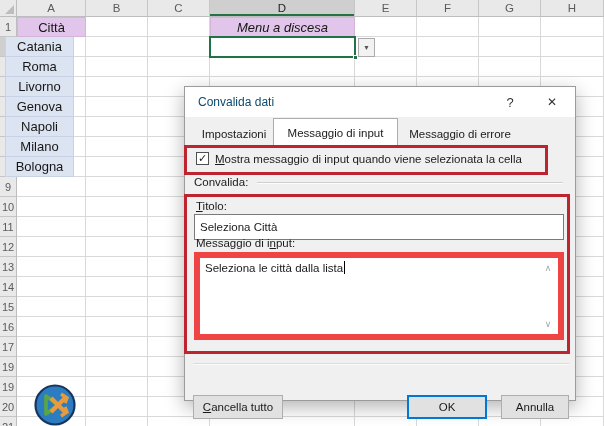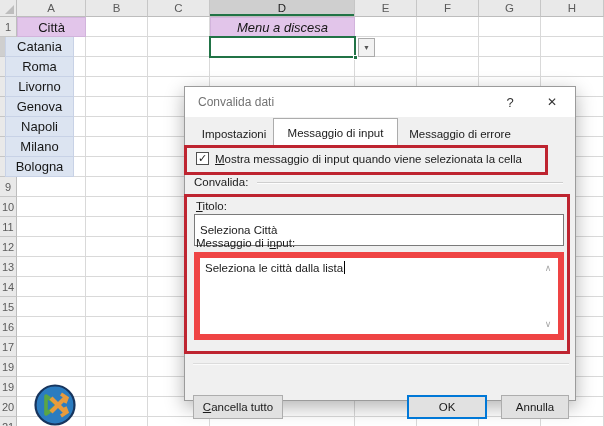--- a/index.html
+++ b/index.html
@@ -55,21 +55,21 @@
   .dd-btn { position:absolute; left:358px; top:38px; width:17px; height:19px;
     background:#F2F2F2; border:1px solid #ABABAB; display:flex; align-items:center;
     justify-content:center; font-size:7px; color:#555; }
   
   .logo { position:absolute; left:34px; top:384px; width:42px; height:42px; }
   
   .dialog { position:absolute; left:184px; top:86px; width:392px; height:315px;
     background:#F0F0F0; border:1px solid #9B9B9B; box-shadow:0 6px 18px rgba(0,0,0,.30);
     z-index:5; font-size:11.5px; color:#1a1a1a; }
   .titlebar { position:absolute; left:0; top:0; width:100%; height:30px; background:#FFFFFF; }
-  .dlg-title { position:absolute; left:13px; top:8px; font-size:12px; color:#737373; }
+  .dlg-title { position:absolute; left:13px; top:8px; font-size:12px; color:#0c4a6e; }
   .help-btn { position:absolute; left:314px; top:6px; width:22px; height:19px;
     display:flex; align-items:center; justify-content:center; font-size:13px; color:#333; }
   .close-btn { position:absolute; left:352px; top:4px; width:30px; height:22px;
     display:flex; align-items:center; justify-content:center; font-size:12px; color:#333; }
   .tabstrip { position:absolute; left:0; top:31px; width:100%; height:28px; padding-left:10px;
     display:flex; align-items:flex-end; }
   .tab { height:24px; display:flex; align-items:center; justify-content:center;
     font-size:11.5px; color:#1a1a1a; border-bottom:1px solid #C9C9C9; }
   .tab-1 { width:78px; } .tab-3 { width:124px; }
   .tab.active { width:125px; height:28px; background:#FFFFFF;
@@ -78,21 +78,21 @@
   .hl-1 { left:-1px; top:58px; width:364px; height:30px; }
   .hl-2 { left:-1px; top:107px; width:386px; height:160px; }
   .chkrow { position:absolute; left:11px; top:65px; display:flex; align-items:center; }
   .chkbox { width:13px; height:13px; background:#FFFFFF; border:1px solid #4F4F4F;
     display:flex; align-items:center; justify-content:center; font-size:11px; font-weight:bold;
     color:#1a1a1a; margin-right:6px; }
   .section-lbl { position:absolute; left:9px; top:89px; }
   .section-line { position:absolute; left:72px; top:95px; width:306px; height:2px;
     border-top:1px solid #CFCFCF; border-bottom:1px solid #FDFDFD; }
   .fld-lbl-1 { position:absolute; left:11px; top:113px; }
-  .txt-input { position:absolute; left:9px; top:127px; width:370px; height:32px;
+  .txt-input { position:absolute; left:9px; top:127px; width:370px; height:26px;
     background:#FFFFFF; border:1px solid #7A7A7A; font-family:"Liberation Sans","DejaVu Sans",sans-serif;
     font-size:11.5px; color:#1a1a1a; padding:0 8px 0 5px; outline:none; }
   .fld-lbl-2 { position:absolute; left:11px; top:150px; }
   .txtarea { position:absolute; left:9px; top:165px; width:370px; height:88px;
     background:#FFFFFF; border:6px solid #ef4444; padding:3px 20px 3px 5px; overflow:hidden; }
   .caret { display:inline-block; width:1px; height:13px; background:#000;
     vertical-align:text-bottom; margin-left:1px; }
   .scroll-up, .scroll-down { position:absolute; right:3px; width:14px; height:12px;
     display:flex; align-items:center; justify-content:center; font-size:9px; color:#A6A6A6; }
   .scroll-up { top:4px; } .scroll-down { bottom:4px; }

